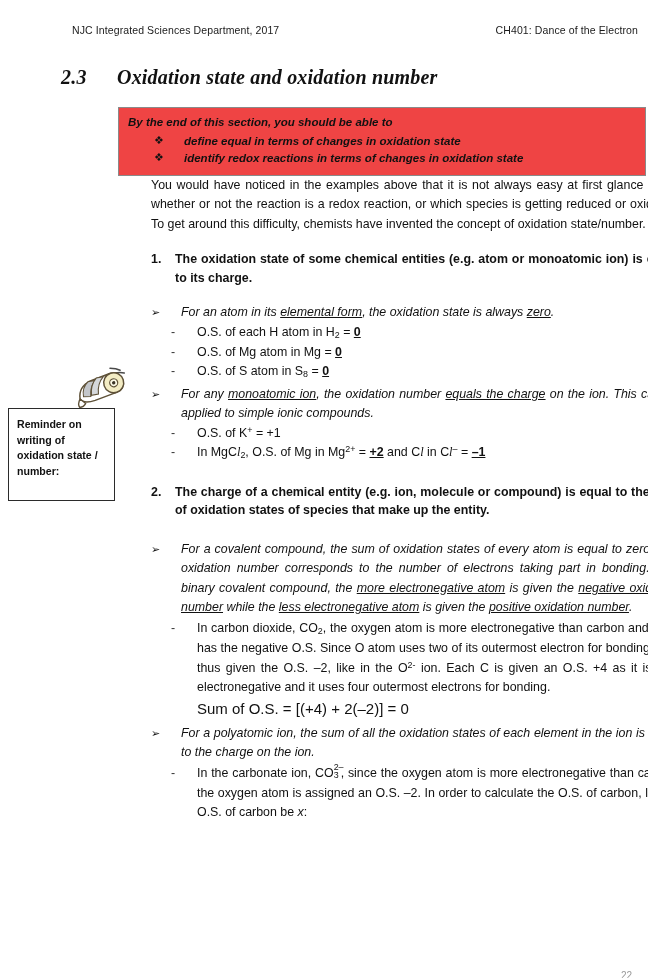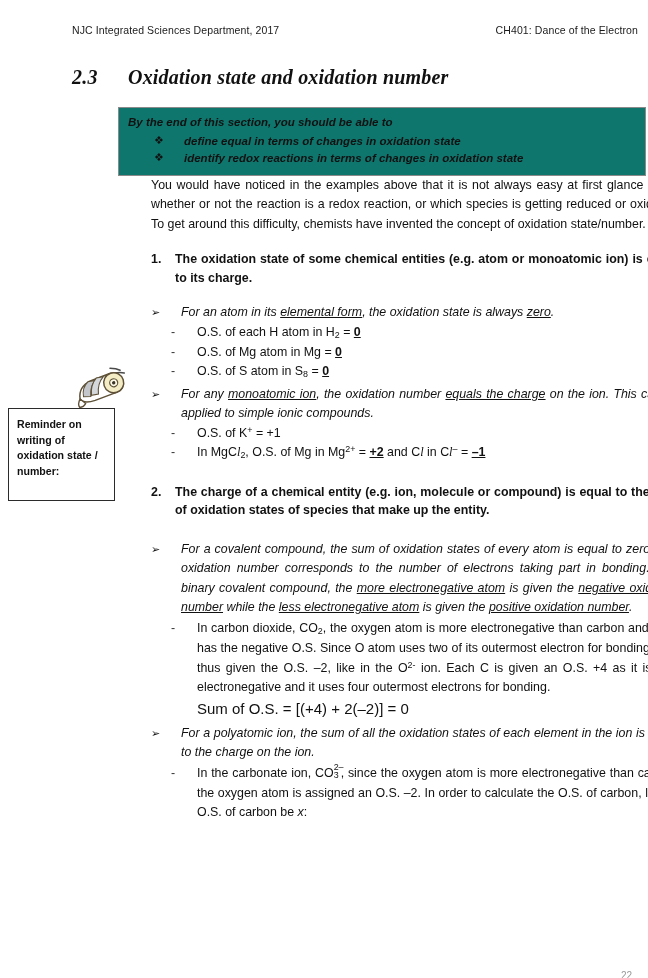--- a/index.html
+++ b/index.html
@@ -35,21 +35,21 @@
     align-items: baseline;
     font-size: 10.5px;
     color: #1a1a1a;
     letter-spacing: 0.01em;
   }
 
   
   .section-heading {
     position: absolute;
     top: 66px;
-    left: 72px;
+    left: 61px;
     right: 20px;
     font-family: "Liberation Serif", "DejaVu Serif", serif;
     font-weight: bold;
     font-style: italic;
     font-size: 20px;
     letter-spacing: 0.2px;
     display: flex;
     align-items: flex-start;
   }
   .section-heading .sec-num {
@@ -60,21 +60,21 @@
   
   .objectives {
     position: absolute;
     top: 107px;
     left: 118px;
     width: 528px;
     box-sizing: border-box;
     border: 1px solid #8a8a8a;
     border-right: 1px solid #8a8a8a;
     padding: 7px 6px 8px 9px;
-    background: #0f766e;
+    background: #ef4444;
   }
   .objectives .obj-lead {
     font-size: 11.5px;
     font-weight: bold;
     font-style: italic;
     line-height: 1.35;
     margin-bottom: 2px;
   }
   .objectives ul {
     list-style: none;

